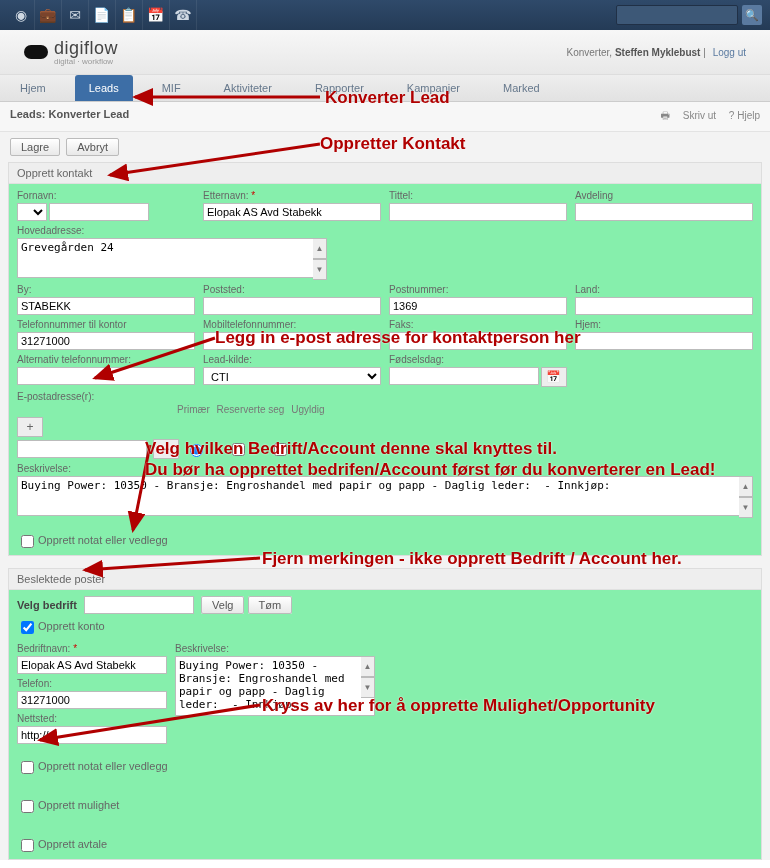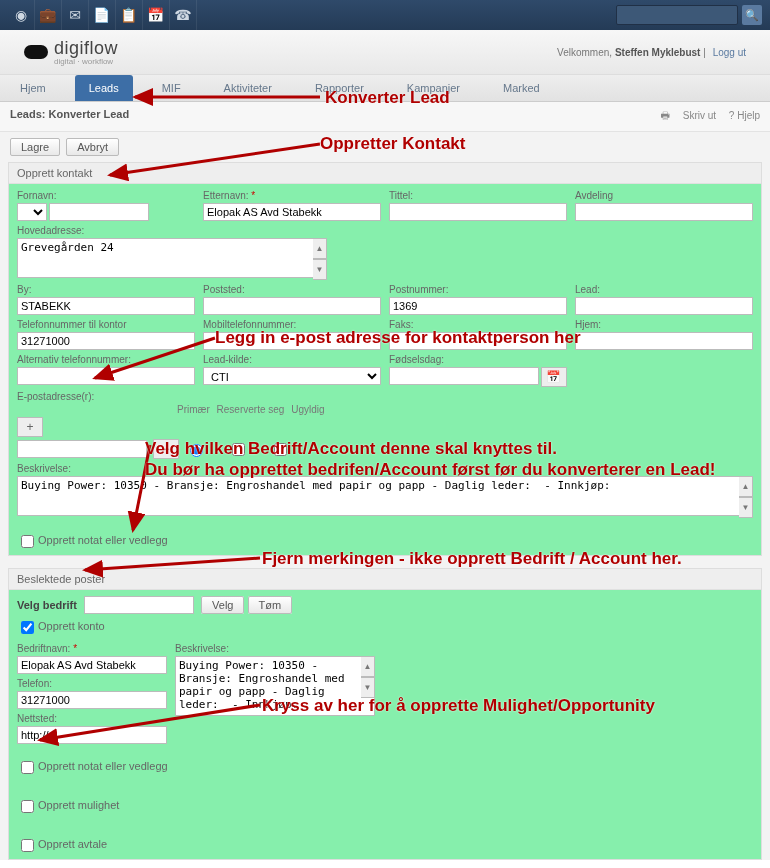--- a/index.html
+++ b/index.html
@@ -74,21 +74,21 @@
 
   <div class="header">
     <div class="logo">
       <div class="logo-mark"></div>
       <div>
         <div class="logo-text">digiflow</div>
         <div class="logo-sub">digital · workflow</div>
       </div>
     </div>
     <div class="welcome">
-      <span>Velkommen, </span>
+      <span>Konverter, </span>
       <b>Steffen Myklebust</b>
       <span> | </span>
       <a href="#">Logg ut</a>
     </div>
   </div>
 
   <div class="tabs">
     <div class="tab">Hjem</div>
     <div class="tab active">Leads</div>
     <div class="tab">MIF</div>
@@ -146,21 +146,21 @@
                   <div>▼</div>
                 </div>
           </div>
         </div>
       </div>
 
       <div class="row four">
         <div class="col"><label>By:</label><input type="text" value="STABEKK" style=""></div>
         <div class="col"><label>Poststed:</label><input type="text" style=""></div>
         <div class="col"><label>Postnummer:</label><input type="text" value="1369" style=""></div>
-        <div class="col"><label>Lead:</label><input type="text" style=""></div>
+        <div class="col"><label>Land:</label><input type="text" style=""></div>
       </div>
 
       <div class="row four">
         <div class="col"><label>Telefonnummer til kontor</label><input type="text" value="31271000" style=""></div>
         <div class="col"><label>Mobiltelefonnummer:</label><input type="text" style=""></div>
         <div class="col"><label>Faks:</label><input type="text" style=""></div>
         <div class="col"><label>Hjem:</label><input type="text" style=""></div>
       </div>
 
       <div class="row four">

